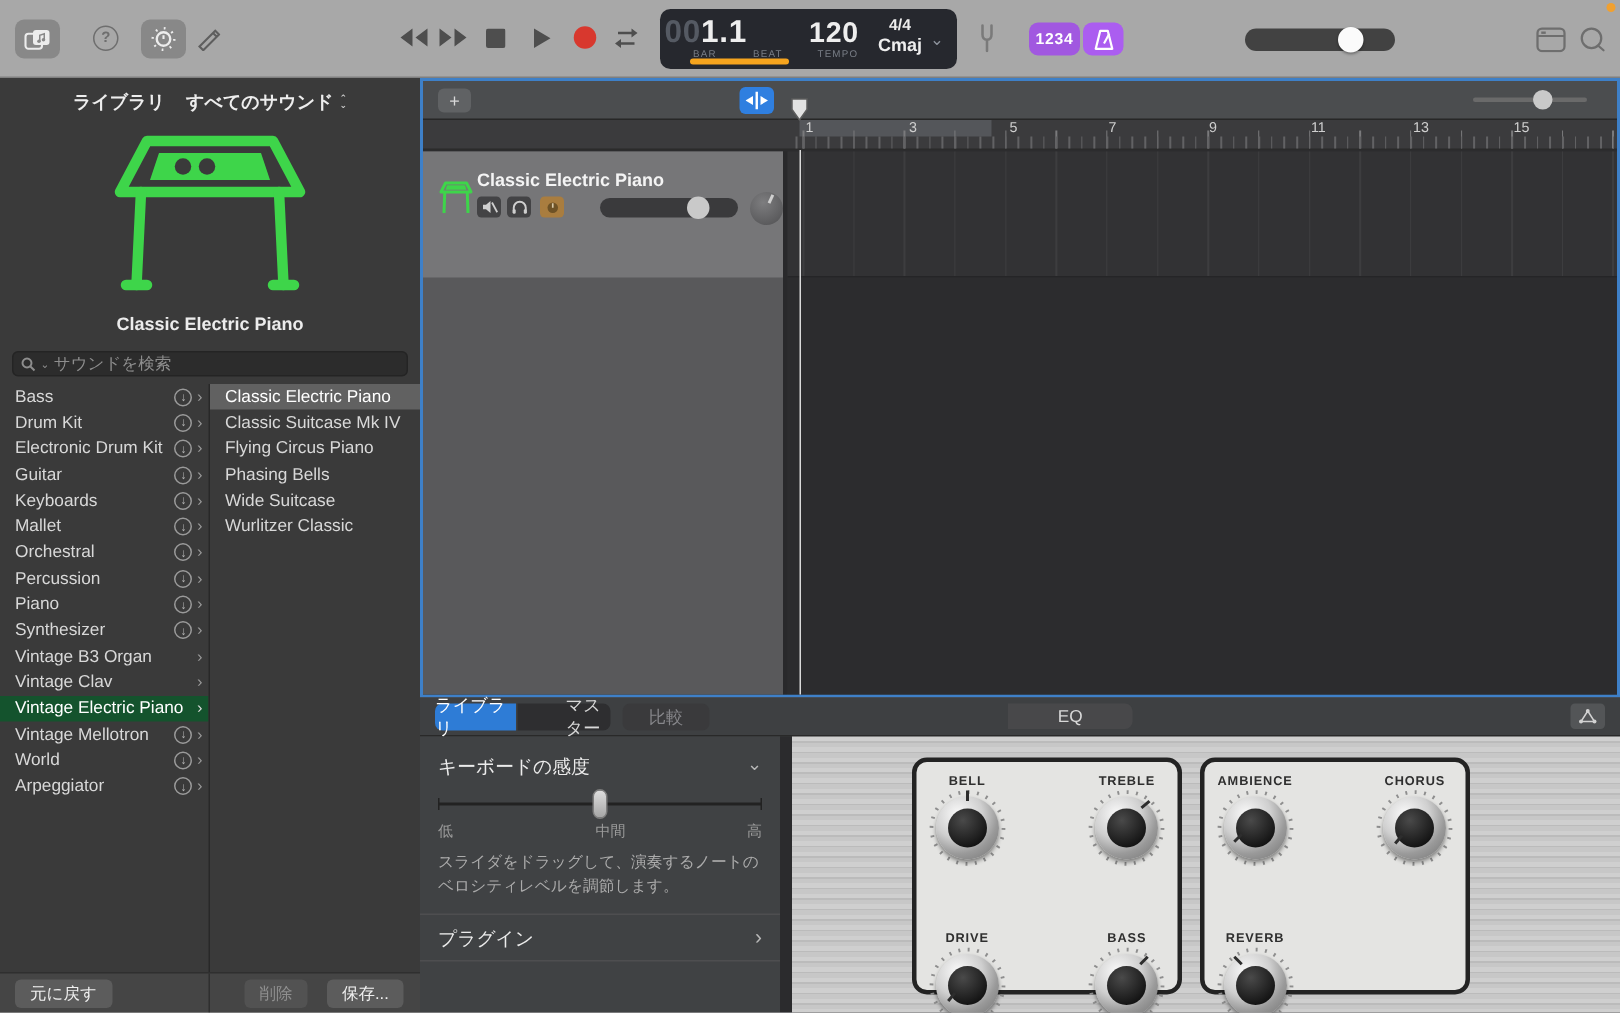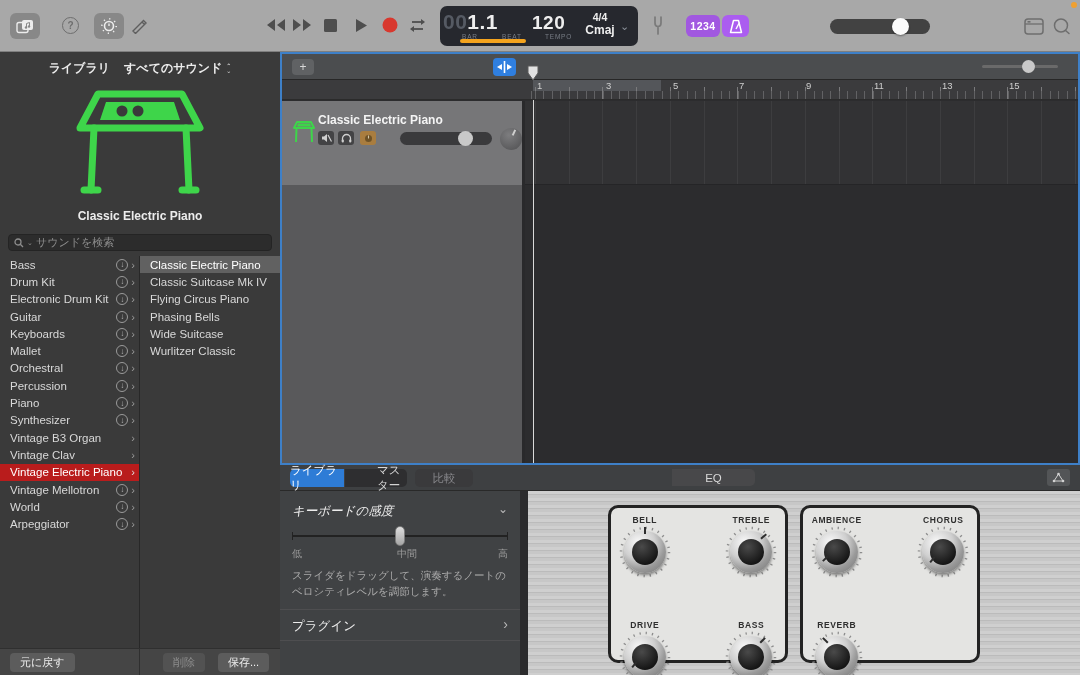--- a/index.html
+++ b/index.html
@@ -11,21 +11,21 @@
   .toolbar { position:absolute; left:0; top:0; width:1080px; height:52px; background:#a8a8a8; border-bottom:1px solid #7f7f7f; }
   .tb-btn { position:absolute; top:13px; width:30px; height:26px; border-radius:6px; background:#888; display:flex; align-items:center; justify-content:center; }
   .tb-plain { position:absolute; top:15px; display:flex; align-items:center; justify-content:center; }
   .t-ico { position:absolute; top:18px; }
   .lcd { position:absolute; left:440px; top:6px; width:198px; height:40px; background:#26282e; border-radius:7px; display:flex; color:#eee; }
   .lcd-pos { position:relative; width:92px; padding-left:3px; padding-top:4px; }
   .lcd-big { font-size:21px; font-weight:bold; letter-spacing:0.5px; }
   .lcd-dim { color:#555a63; }
   .lcd-lab { position:absolute; font-size:6.5px; color:#787d86; letter-spacing:0.8px; }
   .lcd-orange { position:absolute; left:20px; bottom:3px; width:66px; height:4px; border-radius:2px; background:#f5a41e; }
-  .lcd-tempo { position:relative; width:48px; text-align:left; padding-top:6px; }
+  .lcd-tempo { position:relative; width:48px; text-align:center; padding-top:6px; }
   .lcd-tempo .lcd-big { font-size:19px; }
   .lcd-sig { width:40px; text-align:center; padding-top:5px; font-weight:bold; }
   .lcd-sig .sig { font-size:10.5px; }
   .lcd-sig .key { font-size:12px; }
   .lcd-chev { width:18px; color:#8b919a; font-size:11px; display:flex; align-items:center; }
   .pill { position:absolute; top:15px; height:22px; border-radius:6px; display:flex; align-items:center; justify-content:center; }
   .vol-slider { position:absolute; left:830px; top:19px; width:100px; height:15px; border-radius:8px; background:#424242; }
   .vol-knob { position:absolute; top:-1px; width:17px; height:17px; border-radius:50%; background:#fbfbfb; box-shadow:0 1px 2px rgba(0,0,0,.4); }
   .notif-dot { position:absolute; right:3px; top:2px; width:6px; height:6px; border-radius:50%; background:#f0a030; }
 
@@ -35,21 +35,21 @@
   .sort-arrows { display:inline-flex; flex-direction:column; font-size:6px; line-height:5px; color:#cfcfcf; margin-left:4px; }
   .inst-art { position:absolute; top:34px; left:0; width:100%; display:flex; justify-content:center; }
   .inst-caption { position:absolute; top:157px; width:100%; text-align:center; color:#ececec; font-size:12px; font-weight:bold; }
   .search { position:absolute; left:8px; top:182px; width:264px; height:17px; background:#2c2c2c; border:1px solid #242424; border-radius:4px; display:flex; align-items:center; padding:0 5px; gap:3px; }
   .search span.ph { color:#8e8e8e; font-size:11px; }
   .lists { position:absolute; left:0; top:204px; width:280px; height:392px; display:flex; }
   .col-cats { width:139px; }
   .col-sounds { width:141px; border-left:1px solid #282828; }
   .lrow { height:17.3px; display:flex; align-items:center; padding:0 4px 0 10px; color:#d8d8d8; font-size:11.5px; white-space:nowrap; }
   .lrow .lbl { flex:1; overflow:hidden; }
-  .lrow.sel { background:#b91c1c; color:#fff; }
+  .lrow.sel { background:#14532d; color:#fff; }
   .dlico { width:12px; height:12px; border:1px solid #9a9a9a; border-radius:50%; color:#b5b5b5; font-size:8px; display:flex; align-items:center; justify-content:center; margin-right:3px; }
   .chev { color:#9a9a9a; font-size:11px; }
   .sb-footer { position:absolute; left:0; bottom:0; width:280px; height:27px; background:#454545; border-top:1px solid #2f2f2f; }
   .sb-footer .vdiv { position:absolute; left:139px; top:0; bottom:0; width:1px; background:#2f2f2f; }
   .fbtn { position:absolute; top:4px; height:19px; border-radius:4px; background:#5c5c5c; color:#f0f0f0; font-size:11px; display:flex; align-items:center; padding:0 10px; }
   .fbtn.dim { background:#525252; color:#8f8f8f; }
 
   
   .arrange { position:absolute; left:280px; top:52px; width:800px; height:413px; background:#2c2c2e; border:2px solid #3e80c8; }
   .arr-top { position:absolute; left:0; top:0; width:100%; height:26px; background:#4b4d4f; border-bottom:1px solid #272727; }
@@ -88,21 +88,21 @@
   
   .bottom { position:absolute; left:280px; top:465px; width:800px; height:210px; background:#404244; }
   .bt-header { position:absolute; left:0; top:0; width:100%; height:26px; background:#3e4042; border-bottom:1px solid #292929; }
   .seg { position:absolute; top:4px; height:18px; display:flex; align-items:center; justify-content:center; font-size:11.5px; }
   .seg.blue { background:#2e7cd6; color:#fff; }
   .seg.dark { background:#2e2e30; color:#d8d8d8;padding-left:32px; }
   .seg.mid  { background:#48484a; color:#d8d8d8; }
   .seg.ghost{ background:#3a3a3c; color:#87878b; border-radius:5px; }
   .corner-btn { position:absolute; right:10px; top:4px; width:23px; height:17px; border-radius:3px; background:#535557; display:flex; align-items:center; justify-content:center; }
   .insp { position:absolute; left:0; top:26px; width:240px; bottom:0; background:#404244; }
-  .insp-title { position:absolute; left:12px; top:12px; font-size:12.5px; color:#ececec;font-style:italic; }
+  .insp-title { position:absolute; left:12px; top:12px; font-size:12.5px; color:#ececec; }
   .insp-chev { position:absolute; right:12px; top:11px; color:#b8b8b8; font-size:12px; }
   .sens-slider { position:absolute; left:12px; right:12px; top:44px; height:2px; background:#222; }
   .sens-slider:before, .sens-slider:after { content:""; position:absolute; top:-3px; width:1px; height:8px; background:#222; }
   .sens-slider:before { left:0; } .sens-slider:after { right:0; }
   .sens-thumb { position:absolute; left:calc(50% - 5px); top:-9px; width:10px; height:20px; border-radius:5px; background:linear-gradient(#dedede,#a5a5a5); border:1px solid #7c7c7c; }
   .sens-labels { position:absolute; left:12px; right:12px; top:56px; display:flex; justify-content:space-between; font-size:10px; color:#9b9b9b; }
   .sens-labels span:nth-child(2){ margin-left:14px; }
   .insp-desc { position:absolute; left:12px; top:76px; width:218px; font-size:10.5px; line-height:1.55; color:#ababab; }
   .insp-div1 { position:absolute; left:0; right:0; top:118px; height:1px; background:#4e4e50; }
   .plug-row { position:absolute; left:0; right:0; top:119px; height:30px; }

